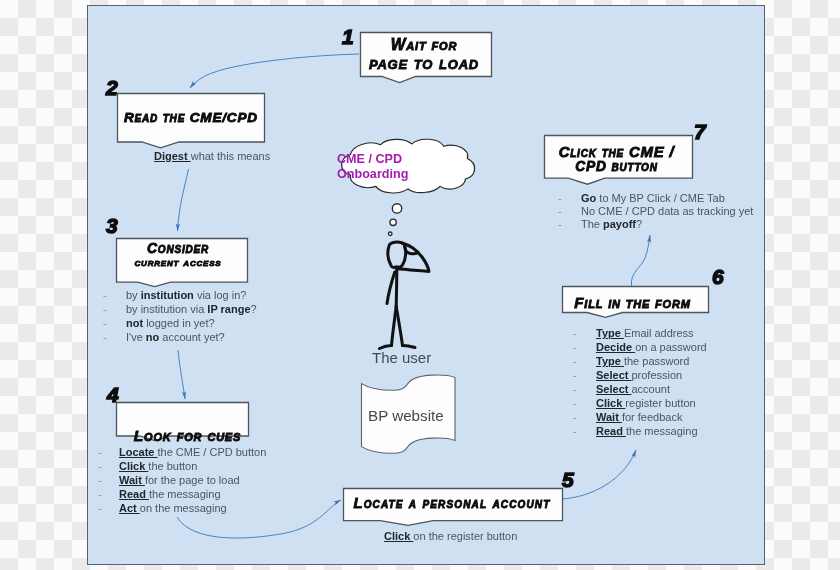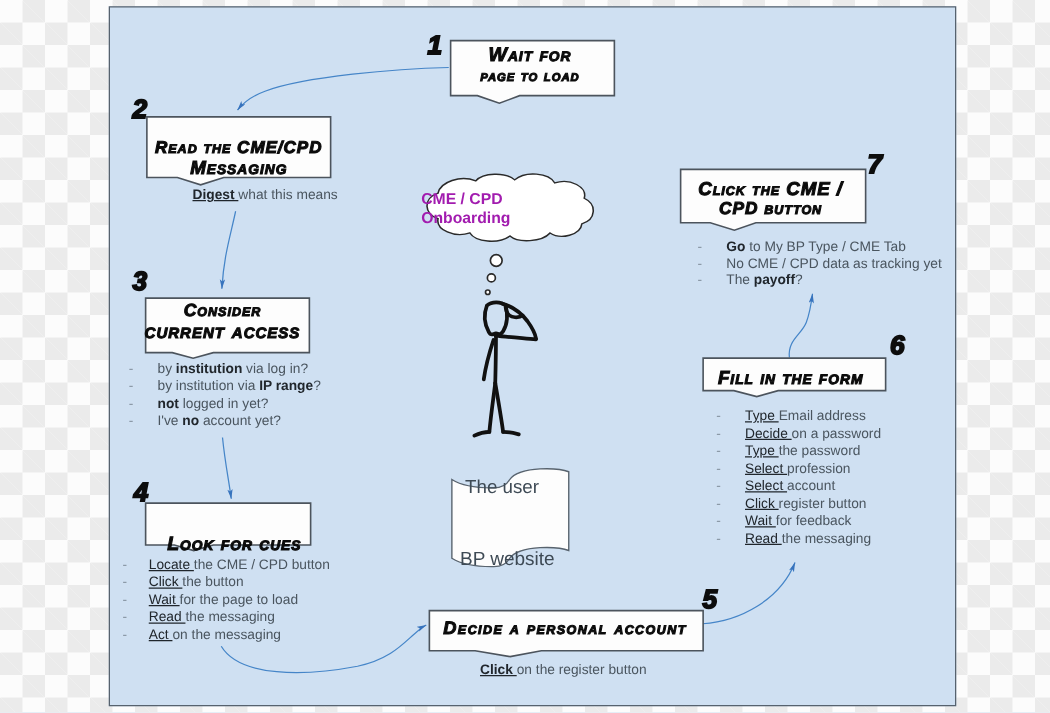--- a/index.html
+++ b/index.html
@@ -23,27 +23,27 @@
 
   .num{position:absolute;font-family:"Liberation Sans",sans-serif;font-weight:bold;
        font-style:italic;color:#0d0d0d;line-height:1;font-size:21px;
        -webkit-text-stroke:1.5px #0d0d0d;}
 
   .bullets{position:absolute;font-size:11px;color:#4a555f;}
   .bullets .row{position:relative;height:14px;white-space:nowrap;}
   .bullets.tight .row{height:13.1px;}
   .bullets .dash{position:absolute;left:0;top:0;color:#8592a0;}
   .bullets .txt{position:absolute;}
-  .bullets u{text-decoration:underline;font-weight:normal;color:#20262c;}
+  .bullets u{text-decoration:underline;font-weight:bold;color:#20262c;}
   .bullets b{font-weight:bold;color:#20262c;}
 
   .cap{position:absolute;font-size:11px;color:#4a555f;white-space:nowrap;}
   .cap u{text-decoration:underline;font-weight:bold;color:#20262c;}
 
-  .figlabel{position:absolute;color:#3e4a55;white-space:nowrap;margin-top:32px;}
+  .figlabel{position:absolute;color:#3e4a55;white-space:nowrap;}
   .bubtxt{position:absolute;font-weight:bold;color:#a21caf;text-align:left;
           line-height:1.22;white-space:nowrap;}
 </style>
 </head>
 <body>
 
 <div id="canvas">
 
   <svg class="layer" id="art" viewBox="0 0 840 570" width="840" height="570">
     <defs>
@@ -117,35 +117,34 @@
                C451,438.8 443,437.6 432,438.1
                C421,438.6 411,441.6 407.5,447
                C405.5,450.5 402,453.2 395,453.3
                C381,453.5 369,451.3 361.5,446.6
                Z"></path>
     </g>
   </svg>
 
   <div class="hw" style="left:272px;top:31px;width:128px;">
     <div style="font-size:15.6px;">Wait for</div>
-    <div style="font-size:13px;">page to load</div>
+    <div style="font-size:18px;">page to load</div>
   </div>
   <div class="hw" style="left:29px;top:104px;width:148px;line-height:1.2;">
     <div style="font-size:13.6px;">Read the CME/CPD</div>
-    <div style="font-size:15px;">Messaging</div>
   </div>
   <div class="hw" style="left:24px;top:235px;width:132px;">
     <div style="font-size:14px;">Consider</div>
-    <div style="font-size:17px;">current access</div>
+    <div style="font-size:12px;">current access</div>
   </div>
   <div class="hw" style="left:33px;top:406px;width:133px;">
     <div style="font-size:15.5px;margin-top:16px;">Look for cues</div>
   </div>
   <div class="hw" style="left:254px;top:490px;width:220px;">
-    <div style="font-size:14.6px;letter-spacing:1.15px;">Decide a personal account</div>
+    <div style="font-size:14.6px;letter-spacing:1.15px;">Locate a personal account</div>
   </div>
   <div class="hw" style="left:471px;top:289px;width:147px;">
     <div style="font-size:15px;">Fill in the form</div>
   </div>
   <div class="hw" style="left:454px;top:138px;width:149px;">
     <div style="font-size:14.9px;">Click the CME /</div>
     <div style="font-size:13.8px;">CPD button</div>
   </div>
 
   <div class="num" style="left:254px;top:20px;">1</div>
@@ -233,21 +232,21 @@
         <span class="txt" style="left: 23px;"><u>Wait </u><span>for feedback</span></span>
       </div>
       <div class="row">
         <span class="dash">-</span>
         <span class="txt" style="left: 23px;"><u>Read </u><span>the messaging</span></span>
       </div>
     </div>
   <div class="bullets tight" id="b7" style="left:470px;top:186px;line-height:13.2px;">
       <div class="row">
         <span class="dash">-</span>
-        <span class="txt" style="left: 23px;"><b>Go</b><span> to My BP Type / CME Tab</span></span>
+        <span class="txt" style="left: 23px;"><b>Go</b><span> to My BP Click / CME Tab</span></span>
       </div>
       <div class="row">
         <span class="dash">-</span>
         <span class="txt" style="left: 23px;"><span>No CME / CPD data as tracking yet</span></span>
       </div>
       <div class="row">
         <span class="dash">-</span>
         <span class="txt" style="left: 23px;"><span>The </span><b>payoff</b><span>?</span></span>
       </div>
     </div>

